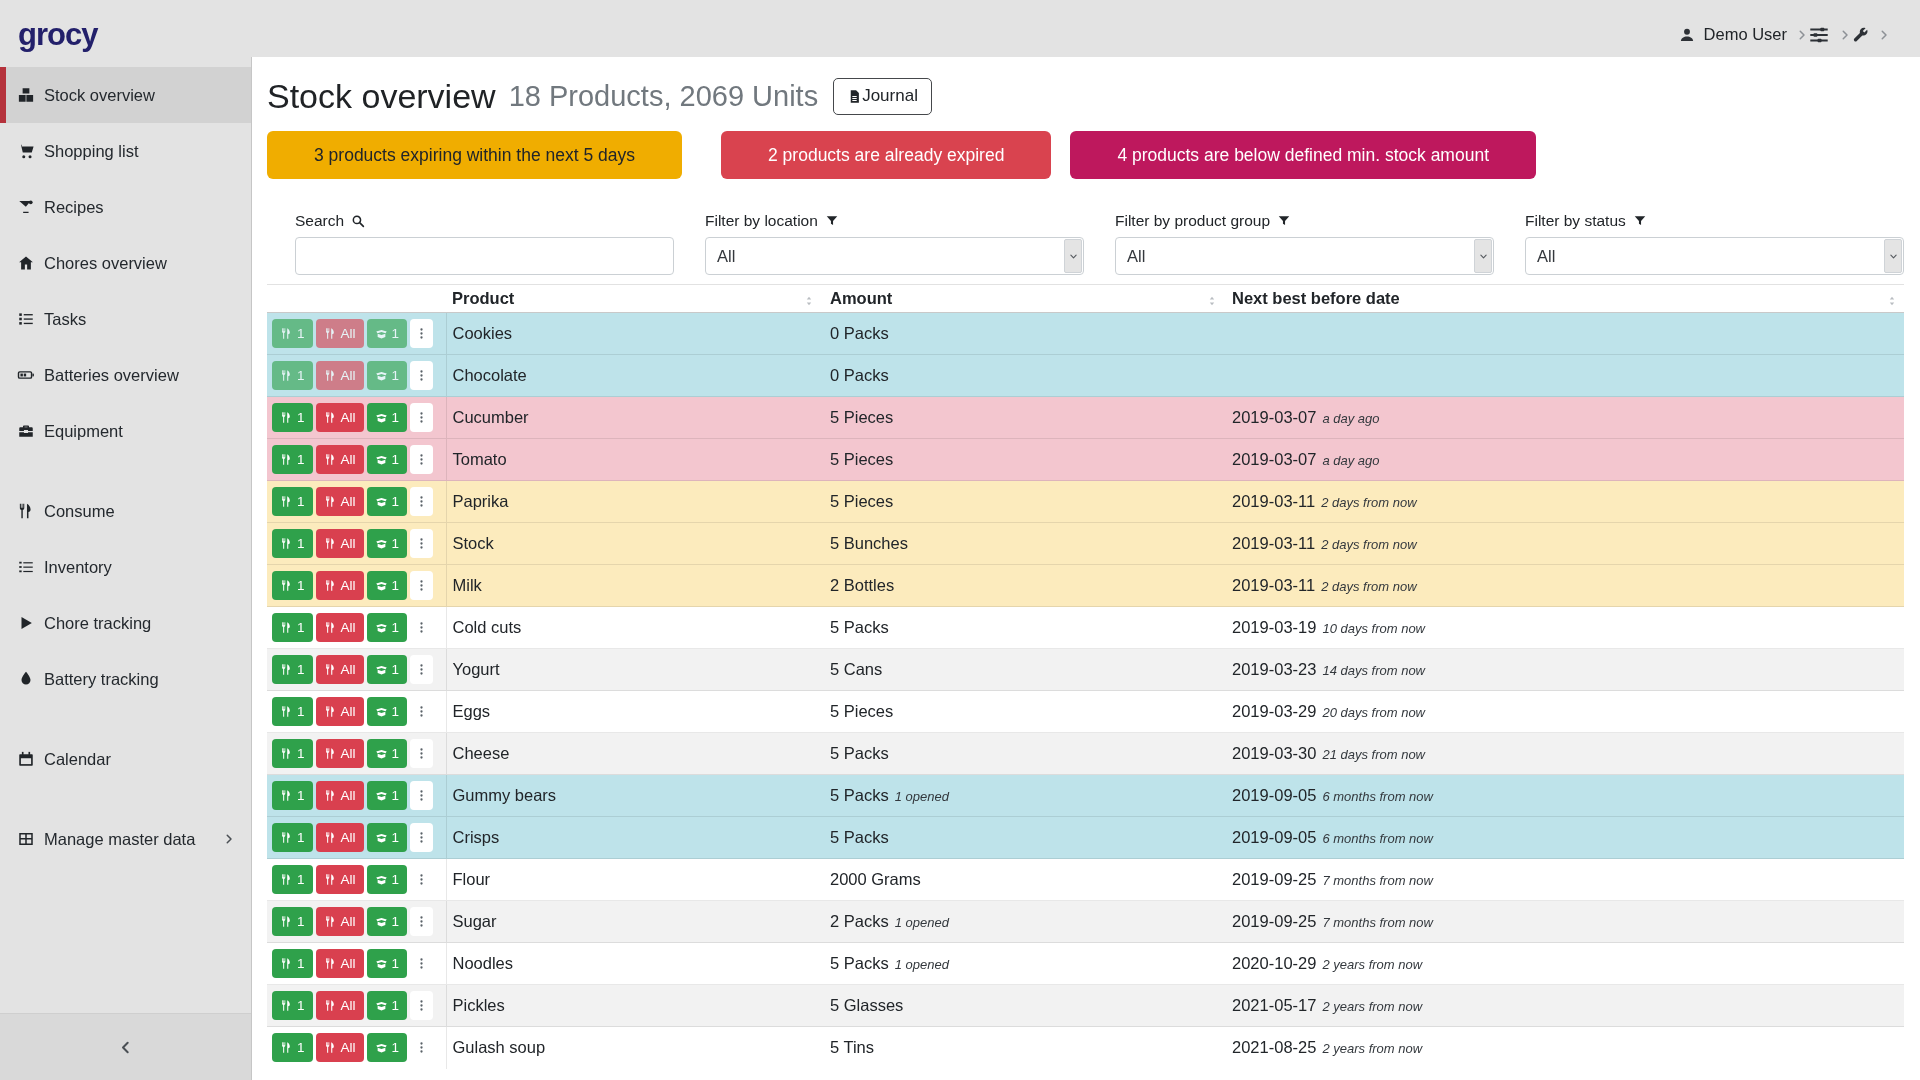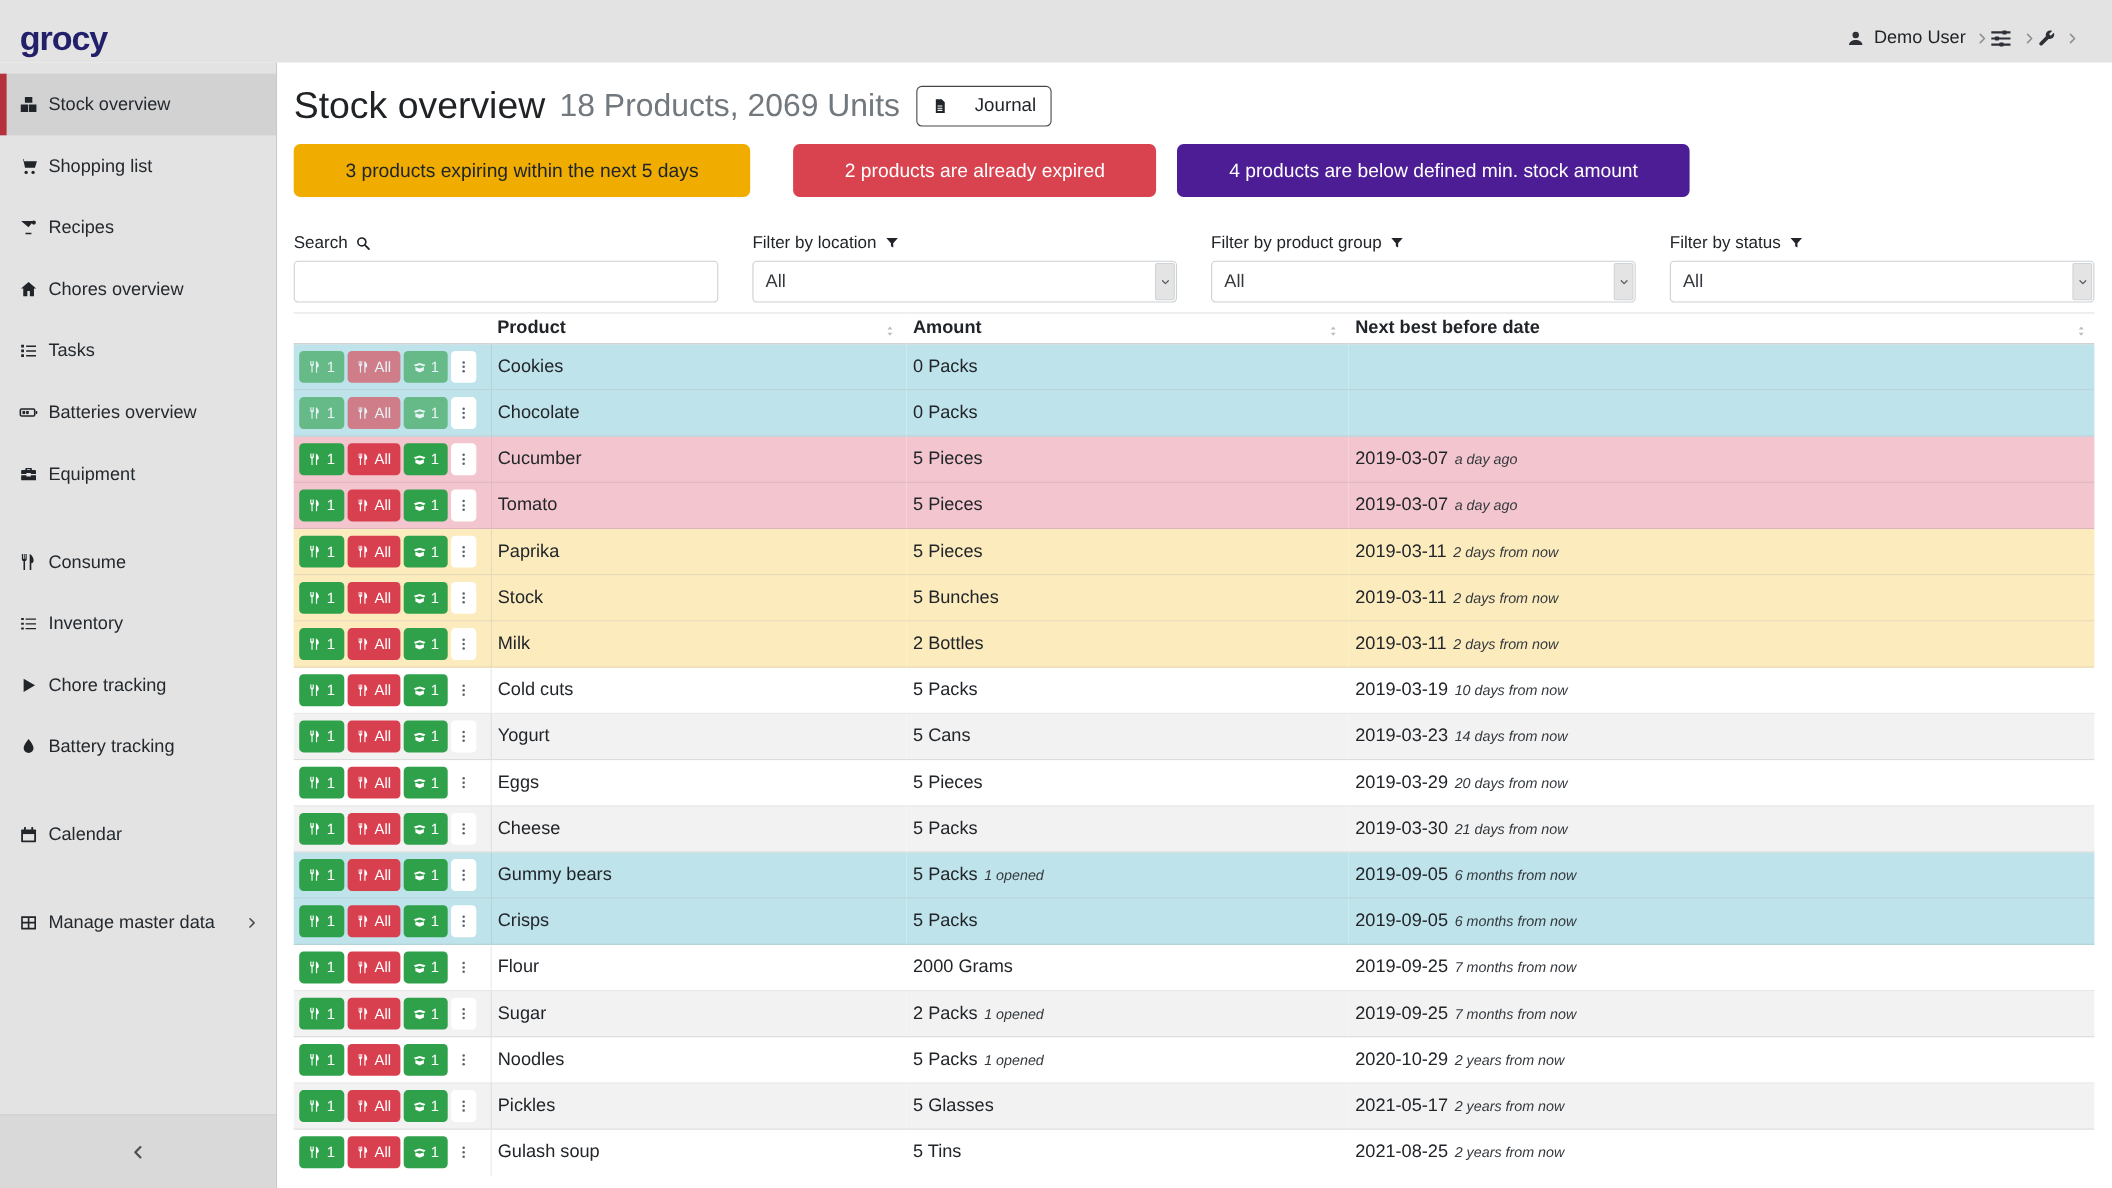--- a/index.html
+++ b/index.html
@@ -34,30 +34,30 @@
   .sb-footer { position:absolute; bottom:0; left:0; width:251px; height:67px; background:#d9d9d9;
                border-top:1px solid #cfcfcf; display:flex; align-items:center; justify-content:center; cursor:pointer; }
   .sb-footer .icon { width:15px; height:15px; color:#4a4f54; }
 
   
   .main { position:absolute; top:57px; left:252px; width:1668px; height:1023px; background:#fff;
           padding:17px 16px 0 15px; }
   .page-head { display:flex; align-items:center; }
   .page-title { font-size:34px; font-weight:500; color:#202326; line-height:44px; }
   .page-subtitle { font-size:29px; font-weight:400; color:#71787e; margin-left:13px; }
-  .btn-journal { display:inline-flex; align-items:center; gap:24px; margin-left:15px; height:37px;
+  .btn-journal { display:inline-flex; align-items:center; gap:0; margin-left:15px; height:37px;
                  padding:0 13px; background:#fff; border:1px solid #45484b; border-radius:5px;
                  font-size:17px; color:#212529; cursor:pointer; }
   .btn-journal .icon { width:15px; height:15px; color:#212529; }
 
   .alerts { display:flex; gap:19px; margin-top:13px; }
   .alert { display:inline-flex; align-items:center; height:48px; padding:0 47px; border-radius:6px;
            font-size:17.5px; cursor:pointer; }
 
-  .filters { display:grid; grid-template-columns:repeat(4, 1fr); gap:31px; margin-top:33px; }
+  .filters { display:grid; grid-template-columns:repeat(4, 1fr); gap:31px; margin-top:33px;margin-left:28px; }
   .f-label { display:flex; align-items:center; gap:7px; font-size:15.5px; color:#212529; margin-bottom:7px; }
   .f-label .icon { width:14px; height:14px; color:#212529; }
   .control { height:38px; border:1px solid #cbd0d4; border-radius:4px; background:#fff; width:100%; }
   input.control { padding:0 11px; font-size:16.5px; font-family:inherit; color:#212529; outline:none; }
   .select { display:flex; align-items:center; justify-content:space-between; padding-left:11px;
             font-size:16.5px; color:#34383d; cursor:pointer; }
   .select-arrow { width:18px; align-self:stretch; margin:1px; background:#e4e4e4; border:1px solid #cfd3d7;
                   border-radius:2px; display:flex; align-items:center; justify-content:center; }
   .select-arrow .icon { width:9px; height:9px; color:#55595e; }
 
@@ -299,21 +299,21 @@
               <path d="M6 2h8.5L19 6.5V22H6zm2.5 9h7v1.6h-7zm0 3.2h7v1.6h-7zm0 3.2h7V19h-7z"></path>
             </svg>
           </span>
         <span>Journal</span>
       </button>
     </div>
 
     <div class="alerts" id="alerts">
         <div class="alert" style="background: rgb(240, 173, 0); color: rgb(33, 37, 41);">3 products expiring within the next 5 days</div>
         <div class="alert" style="background: rgb(217, 67, 79); color: rgb(255, 255, 255); margin-left: 20px;">2 products are already expired</div>
-        <div class="alert" style="background: #4c1d95; color: rgb(255, 255, 255);">4 products are below defined min. stock amount</div>
+        <div class="alert" style="background: #be185d; color: rgb(255, 255, 255);">4 products are below defined min. stock amount</div>
       </div>
 
     <div class="filters">
       <div>
         <div class="f-label">
           <span>Search</span>
           <span class="icon">
               <svg viewBox="0 0 24 24">
                 <circle cx="10.2" cy="10.2" r="6.2" fill="none" stroke="currentColor" stroke-width="2.6"></circle>
                 <path d="M15.2 15.2l6 6" stroke="currentColor" stroke-width="2.8" fill="none" stroke-linecap="round"></path>

